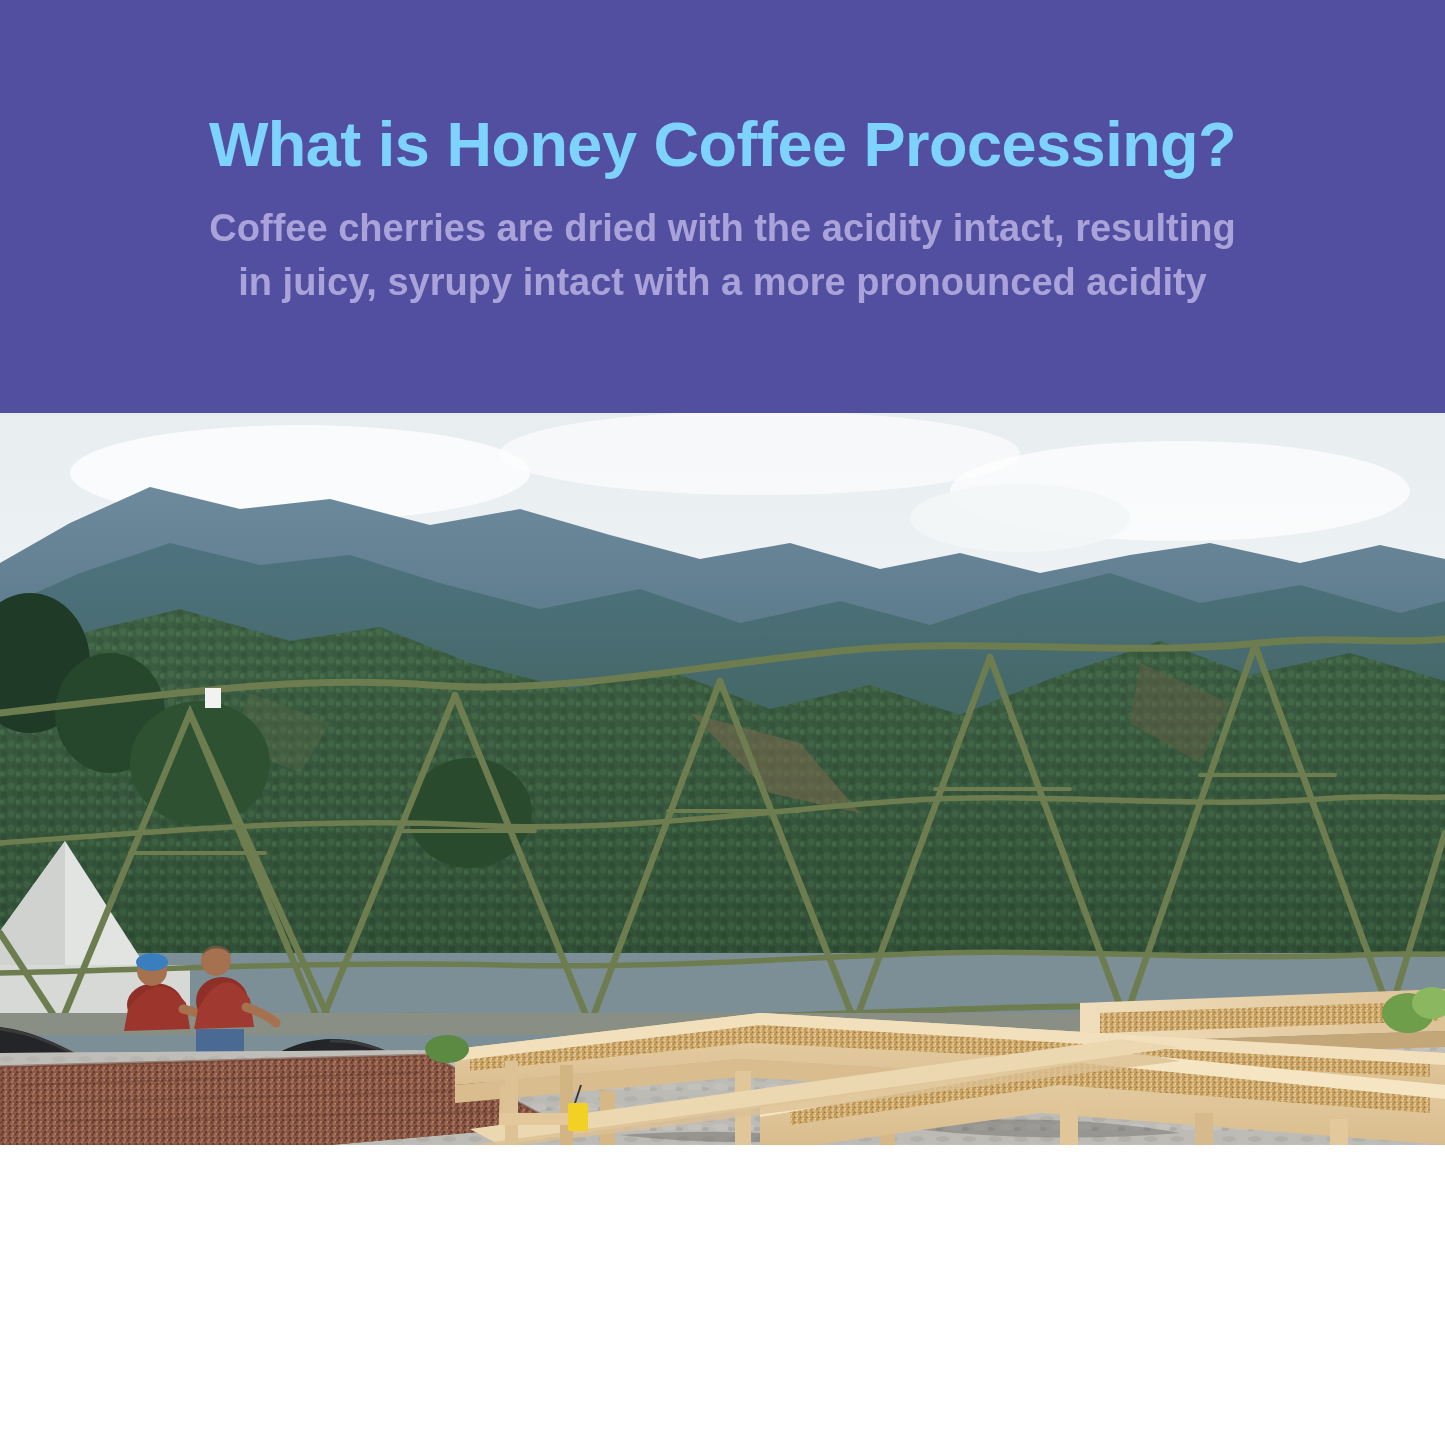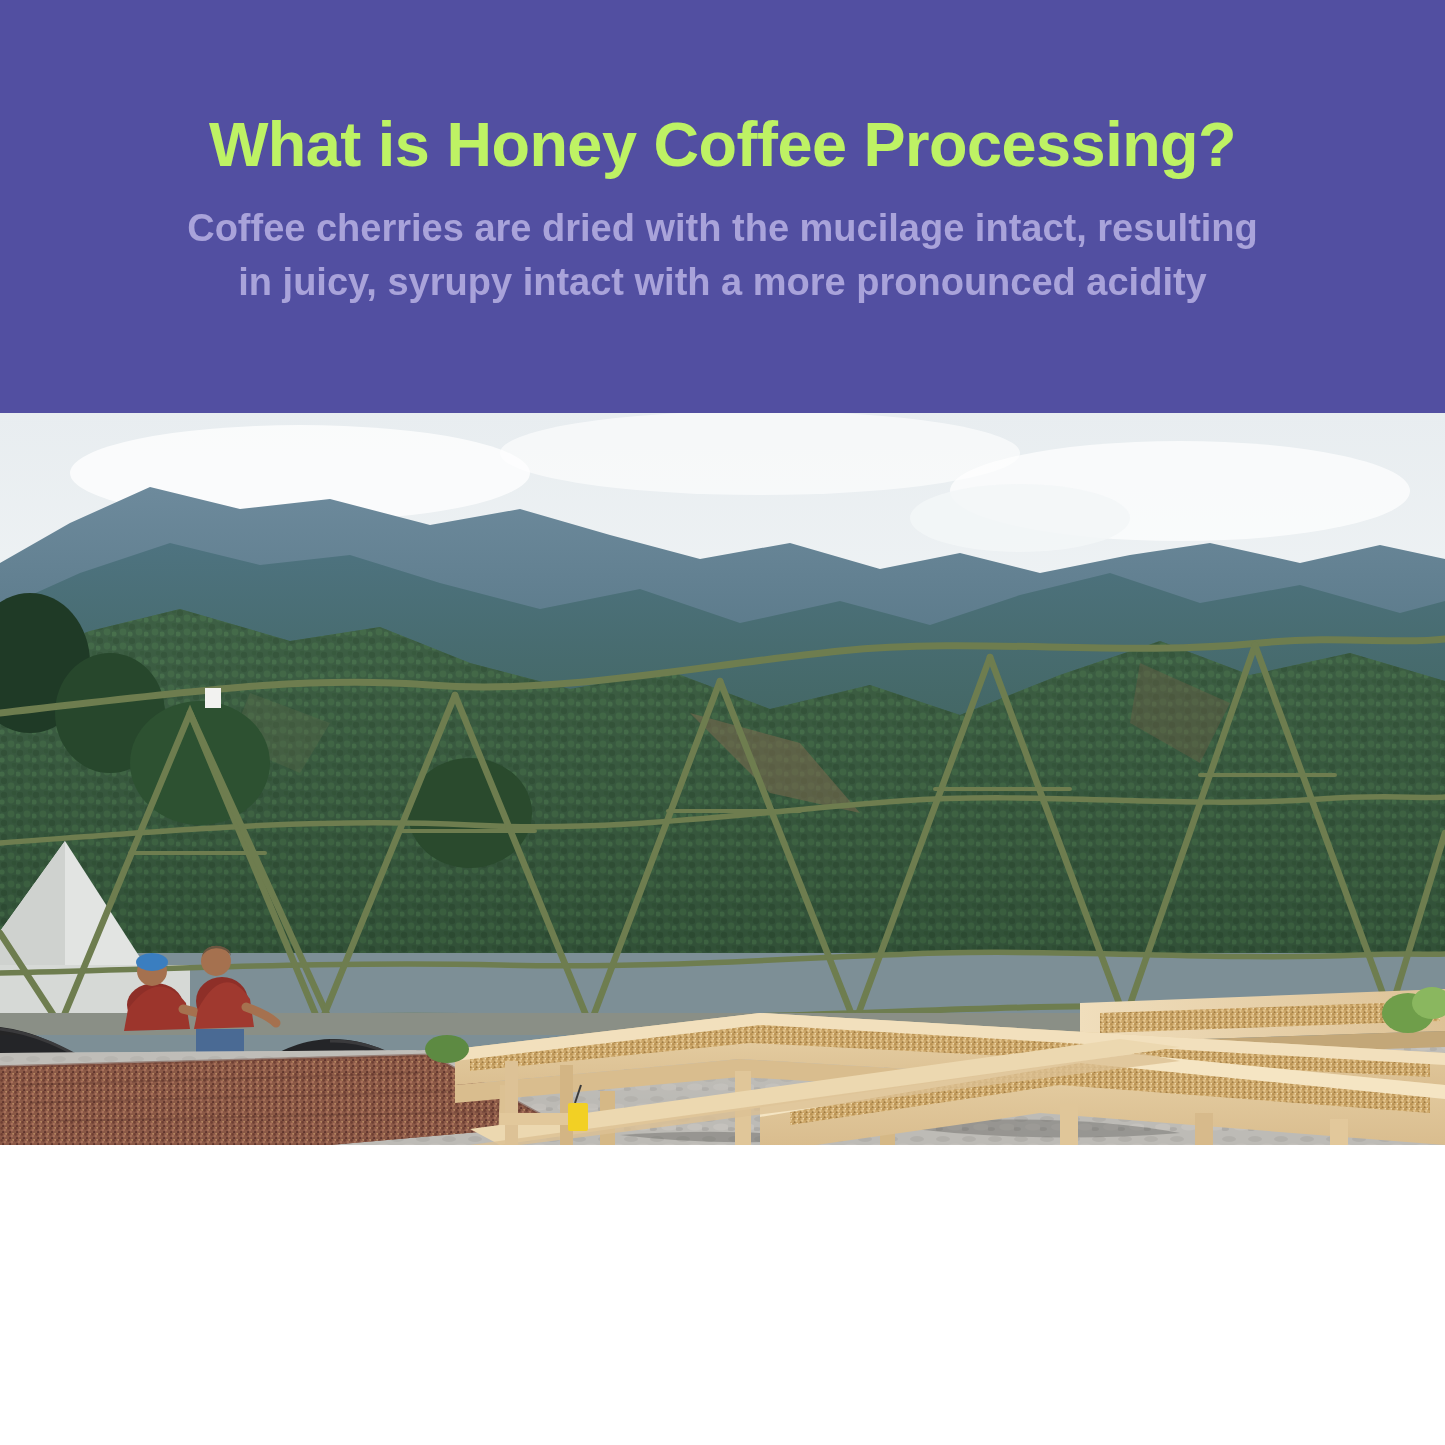--- a/index.html
+++ b/index.html
@@ -2,41 +2,41 @@
 <html><head>
 <meta charset="utf-8">
 <style>
   html,body{margin:0;padding:0;background:#ffffff;}
   body{width:1445px;height:1445px;font-family:"Liberation Sans",sans-serif;overflow:hidden;}
   .page{position:relative;width:1445px;height:1445px;background:#fff;}
 
   
   .header{position:absolute;left:0;top:0;width:1445px;height:413px;background:#524FA1;
           display:flex;flex-direction:column;align-items:center;justify-content:flex-start;}
-  .title{margin:0;padding:0;color:#bef264;font-size:63px;font-weight:bold;letter-spacing:-0.5px;
+  .title{margin:0;padding:0;color:#7dd3fc;font-size:63px;font-weight:bold;letter-spacing:-0.5px;
          line-height:1;text-align:center;margin-top:113px;font-family:"Liberation Sans",sans-serif;}
   .subtitle{margin:0;padding:0;color:#A9A3DA;font-size:38px;font-weight:bold;line-height:1.42;
             text-align:center;margin-top:26px;max-width:1260px;font-family:"Liberation Sans",sans-serif;}
 
   
   .photo{position:absolute;left:0;top:413px;width:1445px;height:732px;overflow:hidden;background:#7d8f96;}
   .photo svg{display:block;width:1445px;height:732px;}
 
   
   .footer{position:absolute;left:0;top:1145px;width:1445px;height:300px;background:#ffffff;}
 </style>
 </head>
 <body>
 
 <div class="page">
 
   <div class="header">
     <h1 class="title">What is Honey Coffee Processing?</h1>
     <div class="subtitle">
-      <div>Coffee cherries are dried with the mucilage intact, resulting</div>
+      <div>Coffee cherries are dried with the acidity intact, resulting</div>
       <div>in juicy, syrupy intact with a more pronounced acidity</div>
     </div>
   </div>
 
   <div class="photo">
     <svg viewBox="0 0 1445 732" preserveAspectRatio="none">
       <defs>
         <linearGradient id="skyG" x1="0" y1="0" x2="0" y2="1">
           <stop offset="0%" stop-color="#e8edf0"></stop>
           <stop offset="55%" stop-color="#eef2f4"></stop>

